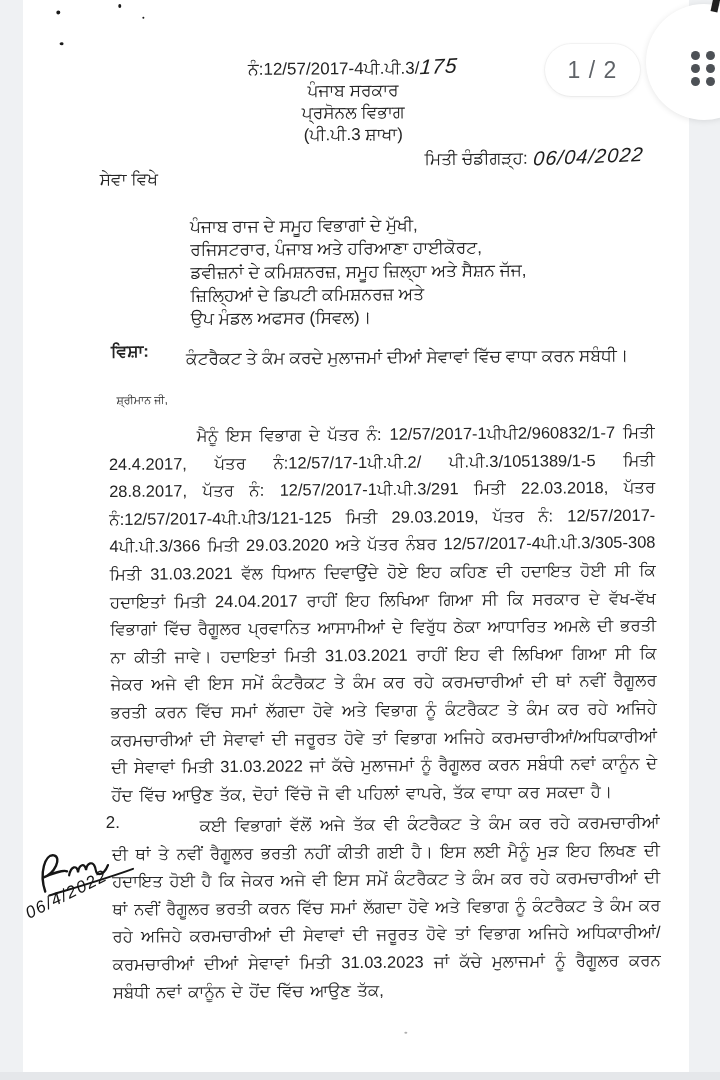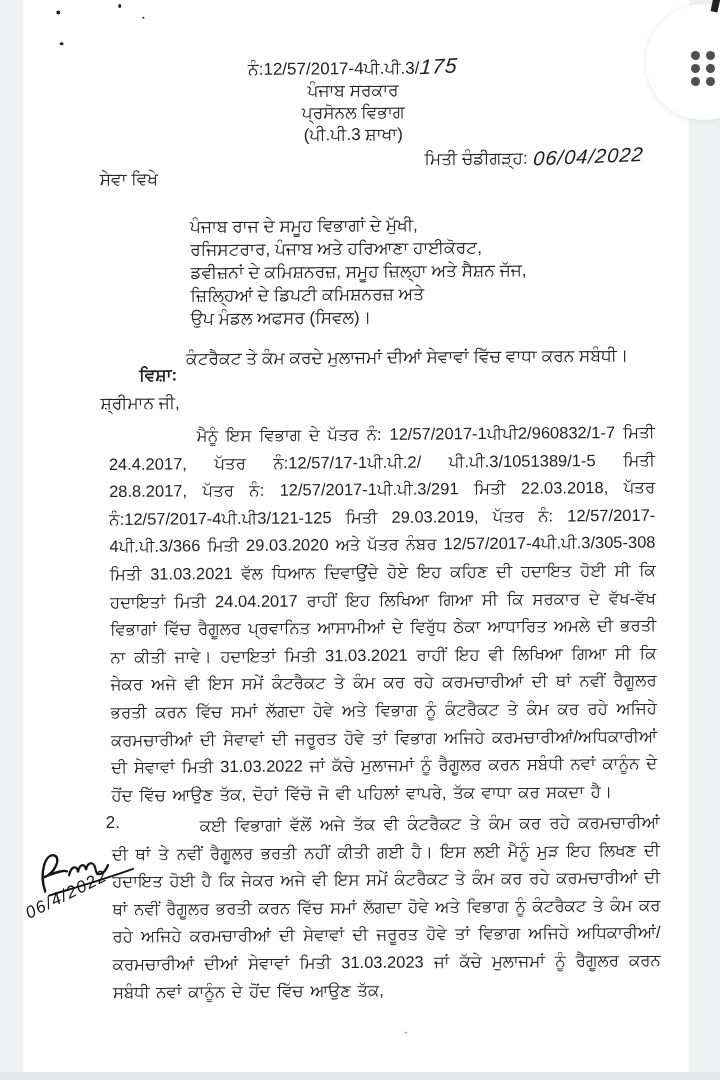--- a/index.html
+++ b/index.html
@@ -27,23 +27,23 @@
   .hw{
     position:static !important;display:inline-block;
     font-style:italic;font-size:21px;letter-spacing:1px;
     transform:skewX(-7deg) rotate(-2deg);color:#1d1d1d;
   }
   .date-row{left:404px;top:147px;white-space:nowrap;font-size:17px;}
   .date-row .hw{font-size:20px;margin-left:6px;}
   .to-label{left:79px;top:168px;font-size:17px;}
   .recipients{left:169px;top:214px;font-size:17px;line-height:23px;white-space:nowrap;}
   .recipients div{position:static;}
-  .subject-label{left:89px;top:364px;font-size:17px;font-weight:bold;margin-left:28px;}
+  .subject-label{left:89px;top:340px;font-size:17px;font-weight:bold;}
   .subject-text{left:164px;top:348px;font-size:17px;white-space:nowrap;}
-  .salutation{left:78px;top:392px;font-size:17px;}
+  .salutation{left:94px;top:392px;font-size:11px;}
   .para{
     margin:0;left:86px;width:546px;font-size:16.5px;line-height:27.6px;
     text-align:justify;text-justify:inter-word;word-spacing:2px;
   }
   .para1{top:421px;text-indent:88px;}
   .para2-wrap{left:86px;top:811px;width:548px;height:170px;}
   .para2-num{left:-6px;top:0;font-size:17px;}
   .para2{position:absolute;left:0;top:0;width:548px;text-indent:88px;}
   
   .sig-svg{position:absolute;left:3px;top:843px;width:112px;height:62px;}
@@ -124,20 +124,21 @@
       <div class="sig-stamp">06/4/2022</div>
 
       <div class="speck s1"></div>
       <div class="speck s2"></div>
       <div class="speck s3"></div>
       <div class="speck s4"></div>
       <div class="speck s5"></div>
     </div>
   </div>
 
+  <div class="pill">1 / 2</div>
 
   <div class="dots-circle">
     <div class="dots-grid">
       <i></i>
         <i></i>
         <i></i>
         <i></i>
         <i></i>
         <i></i>
     </div>

